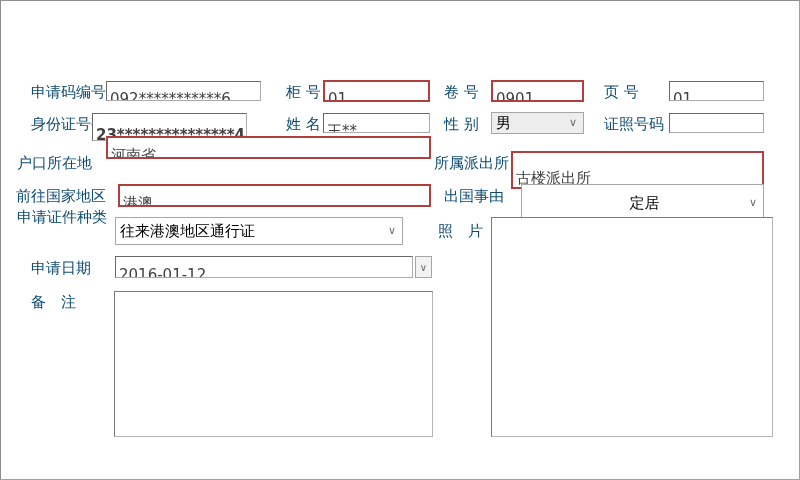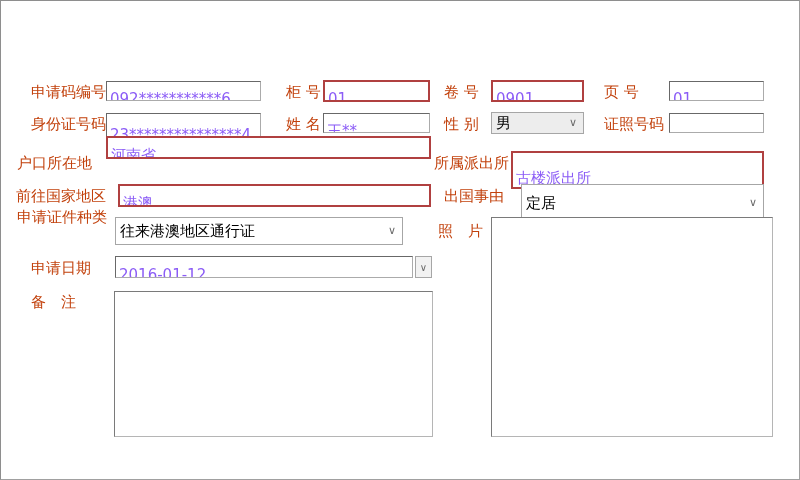--- a/index.html
+++ b/index.html
@@ -7,26 +7,26 @@
   .window{
     position:relative;width:798px;height:478px;background:#ffffff;
     border:1px solid #a0a0a0;border-top-color:#8e8e8e;border-left-color:#8e8e8e;
     overflow:hidden;
   }
   .title{
     position:absolute;left:0;top:30px;width:100%;text-align:center;
     font-size:19px;font-weight:bold;color:#000;letter-spacing:2px;
   }
   .lbl{
-    position:absolute;font-size:15px;color:#c2410c;white-space:pre;line-height:18px;
+    position:absolute;font-size:15px;color:#0c4a6e;white-space:pre;line-height:18px;
   }
   .tbox{
     position:absolute;box-sizing:border-box;background:#fff;
     border:1px solid #ababab;border-top-color:#686868;border-left-color:#686868;
-    font-size:15px;color:#8b5cf6;padding:16px 0 0 3px;font-family:inherit;
+    font-size:15px;color:#404040;padding:16px 0 0 3px;font-family:inherit;
     outline:none;
   }
   .req{
     border:2px solid #b04040;
   }
   .combo{
     position:absolute;box-sizing:border-box;background:#fff;
     border:1px solid #a6a6a6;font-size:15px;color:#000;
     display:flex;align-items:center;padding-left:4px;cursor:default;
   }
@@ -55,40 +55,40 @@
   <div class="lbl" style="left:30px;top:82px;">申请码编号</div>
   <input class="tbox" style="left: 105px; top: 80px; width: 155px; height: 20px;" value="092***********6">
   <div class="lbl" style="left:285px;top:82px;">柜 号</div>
   <input class="tbox req" style="left: 322px; top: 79px; width: 107px; height: 22px;" value="01">
   <div class="lbl" style="left:443px;top:82px;">卷 号</div>
   <input class="tbox req" style="left: 490px; top: 79px; width: 93px; height: 22px;" value="0901">
   <div class="lbl" style="left:603px;top:82px;">页 号</div>
   <input class="tbox" style="left: 668px; top: 80px; width: 95px; height: 20px;" value="01">
 
   <div class="lbl" style="left:30px;top:114px;">身份证号码</div>
-  <input class="tbox" style="left: 105px; top: 112px; width: 155px; height: 28px;" value="23***************4">
+  <input class="tbox" style="left: 91px; top: 112px; width: 155px; height: 28px; font-weight: bold;" value="23***************4">
   <div class="lbl" style="left:285px;top:114px;">姓 名</div>
   <input class="tbox" style="left: 322px; top: 112px; width: 107px; height: 20px;" value="王**">
   <div class="lbl" style="left:443px;top:114px;">性 别</div>
   <div class="combo gray" style="left:490px;top:111px;width:93px;height:22px;">
     <span>男</span>
     <span class="arrow">∨</span>
   </div>
   <div class="lbl" style="left:603px;top:114px;">证照号码</div>
   <input class="tbox" style="left: 668px; top: 112px; width: 95px; height: 20px;" value="">
 
   <div class="lbl" style="left:16px;top:153px;text-align:right;">户口所在地</div>
   <input class="tbox req" style="left: 105px; top: 135px; width: 325px; height: 23px;" value="河南省">
   <div class="lbl" style="left:433px;top:153px;">所属派出所</div>
   <input class="tbox req" style="left: 510px; top: 150px; width: 253px; height: 38px;" value="古楼派出所">
 
   <div class="lbl" style="left:15px;top:186px;">前往国家地区</div>
   <input class="tbox req" style="left: 117px; top: 183px; width: 313px; height: 23px;" value="港澳">
   <div class="lbl" style="left:443px;top:186px;">出国事由</div>
-  <div class="combo" style="left:520px;top:183px;width:243px;height:38px;">
+  <div class="combo" style="left:520px;top:183px;width:243px;height:38px;justify-content:center;">
     <span>定居</span>
     <span class="arrow">∨</span>
   </div>
 
   <div class="lbl" style="left:16px;top:207px;">申请证件种类</div>
   <div class="combo" style="left:114px;top:216px;width:288px;height:28px;">
     <span>往来港澳地区通行证</span>
     <span class="arrow">∨</span>
   </div>
   <div class="lbl" style="left:437px;top:221px;">照　片</div>

